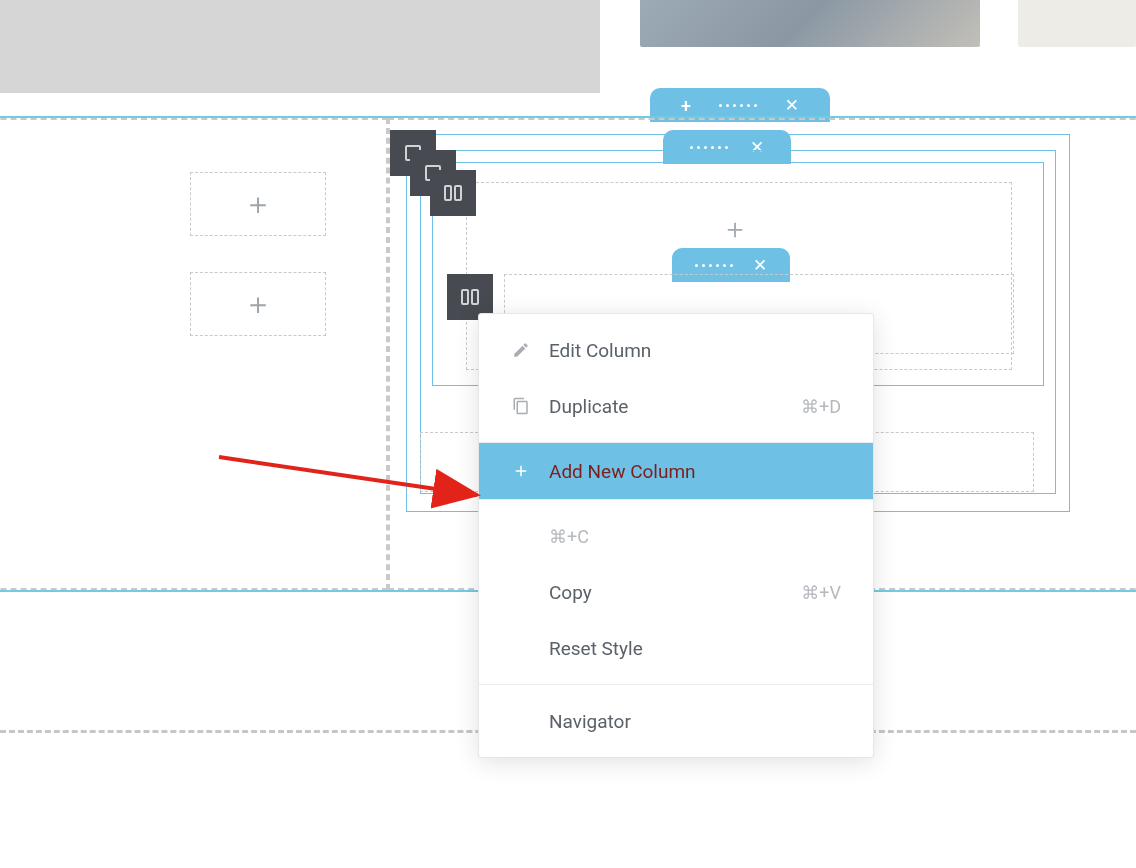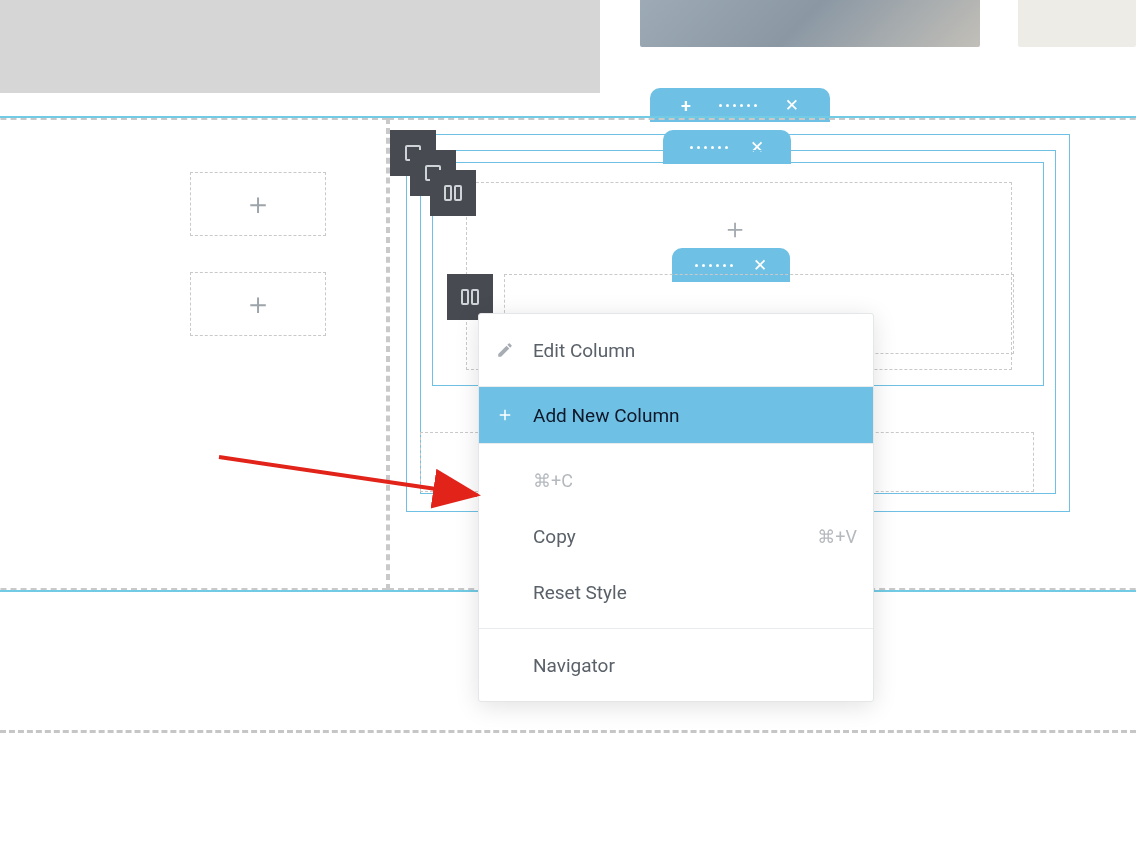--- a/index.html
+++ b/index.html
@@ -47,22 +47,22 @@
 .db2{left:410px;top:34px}
 .db3{left:430px;top:54px}
 .db4{left:447px;top:158px}
 .icon-sq{width:16px;height:16px;border:2px solid #cfd4d8;border-radius:2px}
 .icon-cols{display:flex;gap:2px}
 .icon-cols div{width:8px;height:16px;border:2px solid #cfd4d8;border-radius:2px}
 
 .context-menu{position:absolute;left:478px;top:313px;width:396px;background:#fff;border:1px solid #e4e6e8;border-radius:3px;box-shadow:0 4px 24px rgba(0,0,0,.12);font-size:19px;color:#5a6169;z-index:50}
 .cm-group{border-bottom:1px solid #e9ebed;padding:8px 0}
 .cm-group:last-child{border-bottom:none}
-.cm-item{display:flex;align-items:center;height:56px;padding:0 16px;gap:18px;cursor:pointer}
-.cm-item.highlight{background:#6ec1e4;color:#0f172a}
+.cm-item{display:flex;align-items:center;height:56px;padding:0 32px;gap:18px;cursor:pointer}
+.cm-item.highlight{background:#6ec1e4;color:#7f1d1d}
 .cm-item .cm-label{flex:1}
 .cm-item .cm-short{color:#b5b9be;font-size:18px}
 .cm-ico{width:20px;height:20px;display:flex;align-items:center;justify-content:center;color:#a7adb3}
 .cm-item.highlight .cm-ico{color:#fff}
 
 .arrow{position:absolute;left:215px;top:447px;z-index:60;pointer-events:none}
 </style>
 </head>
 <body>
 
@@ -150,20 +150,29 @@
 
 <div class="context-menu">
   <div class="cm-group">
     <div class="cm-item">
       <span class="cm-ico">
         <svg viewBox="0 0 24 24" width="18" height="18" fill="currentColor">
             <path d="M3 17.25V21h3.75l11-11-3.75-3.75-11 11zM20.71 7.04a1 1 0 0 0 0-1.41l-2.34-2.34a1 1 0 0 0-1.41 0l-1.83 1.83 3.75 3.75 1.83-1.83z"></path>
           </svg>
       </span>
       <span class="cm-label">Edit Column</span>
+    </div>
+    <div class="cm-item">
+      <span class="cm-ico">
+        <svg viewBox="0 0 24 24" width="18" height="18" fill="currentColor">
+            <path d="M16 1H4a2 2 0 0 0-2 2v14h2V3h12V1zm3 4H8a2 2 0 0 0-2 2v14a2 2 0 0 0 2 2h11a2 2 0 0 0 2-2V7a2 2 0 0 0-2-2zm0 16H8V7h11v14z"></path>
+          </svg>
+      </span>
+      <span class="cm-label">Duplicate</span>
+      <span class="cm-short">⌘+D</span>
     </div>
   </div>
   <div class="cm-group" style="padding:0">
     <div class="cm-item highlight">
       <span class="cm-ico">
         <svg viewBox="0 0 24 24" width="18" height="18" fill="currentColor">
             <path d="M19 13h-6v6h-2v-6H5v-2h6V5h2v6h6v2z"></path>
           </svg>
       </span>
       <span class="cm-label">Add New Column</span>

